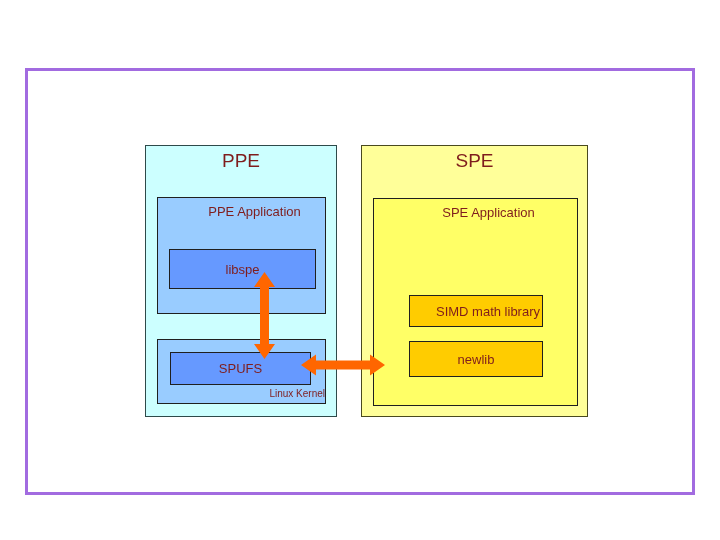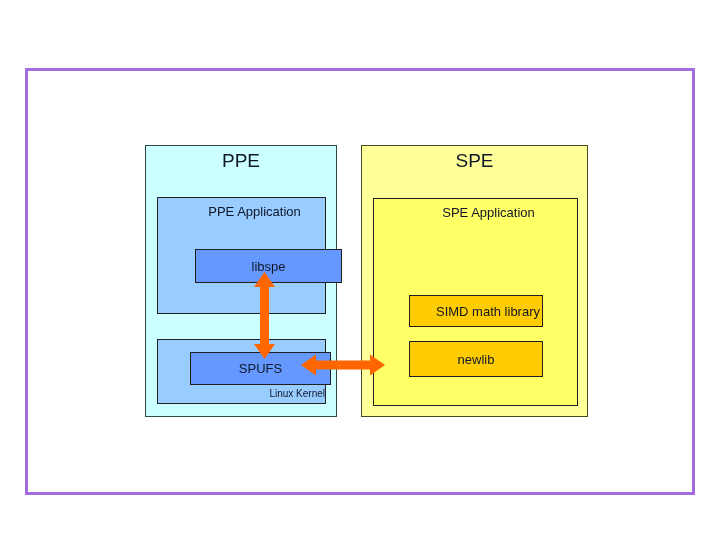--- a/index.html
+++ b/index.html
@@ -1,18 +1,18 @@
 <!DOCTYPE html>
 <html><head>
 <meta charset="utf-8">
 <style>
   html,body{margin:0;padding:0;background:#ffffff;}
   .slide{
     position:relative;width:720px;height:540px;background:#ffffff;
-    font-family:"Liberation Sans","DejaVu Sans",sans-serif;color:#0f172a;
+    font-family:"Liberation Sans","DejaVu Sans",sans-serif;color:#7f1d1d;
     overflow:hidden;
   }
   .frame{
     position:absolute;left:25px;top:68px;width:670px;height:427px;
     border:3px solid #A26BE0;box-sizing:border-box;
   }
   .box{position:absolute;box-sizing:border-box;border:1px solid #1f1f1f;}
   .ppe-box{left:145px;top:145px;width:192px;height:272px;background:#CCFFFF;border-color:#2e4a4a;}
   .spe-box{left:361px;top:145px;width:227px;height:272px;background:#FFFF99;border-color:#4a4a1f;}
   .group-title{
@@ -22,22 +22,22 @@
   .sub-title{
     position:absolute;left:0;top:6px;width:100%;text-align:center;
     font-size:13px;line-height:16px;margin-left:13px;
   }
   .ppe-app{left:11px;top:51px;width:169px;height:117px;background:#99CCFF;}
   .kernel{left:11px;top:193px;width:169px;height:65px;background:#99CCFF;}
   .module{
     display:flex;align-items:center;justify-content:center;
     font-size:13px;line-height:15px;text-align:center;
   }
-  .libspe{left:11px;top:51px;width:147px;height:34px;background:#6699FF;margin-left:26px;}
-  .spufs{left:32px;top:12px;width:141px;height:33px;background:#6699FF;}
+  .libspe{left:11px;top:51px;width:147px;height:40px;background:#6699FF;}
+  .spufs{left:12px;top:12px;width:141px;height:33px;background:#6699FF;}
   .kernel-label{
     position:absolute;left:0;top:46px;width:100%;text-align:right;
     font-size:10px;line-height:16px;
   }
   .spe-app{left:11px;top:52px;width:205px;height:208px;background:#FFFF66;}
   .lib1{left:35px;top:51px;width:134px;height:32px;background:#FFCC00;}
   .lib2{left:35px;top:96px;width:134px;height:32px;background:#FFCC00;padding-left:24px;}
   .lib3{left:35px;top:142px;width:134px;height:36px;background:#FFCC00;}
   .arrows{position:absolute;left:0;top:0;width:720px;height:540px;pointer-events:none;}
 </style>

